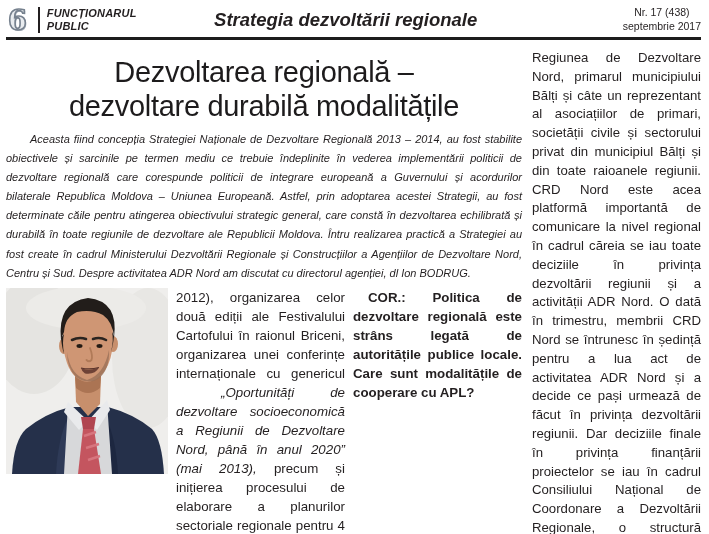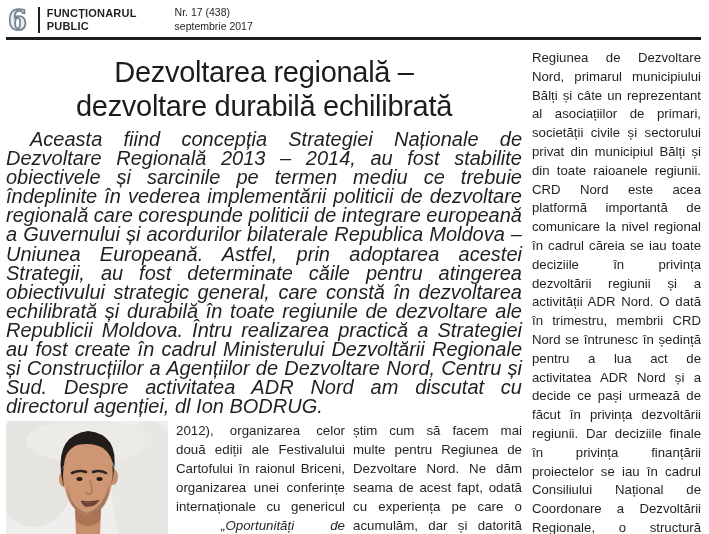--- a/index.html
+++ b/index.html
@@ -11,39 +11,39 @@
     padding:0 8px 0 6px;
   }
   
   .header { display:flex; align-items:center; height:37px; padding-top:3px; }
   .pagenum {
     font-family:"DejaVu Serif",serif; font-size:27px; font-weight:bold; line-height:1;
     color:#e9ecef; -webkit-text-stroke:1.6px #76818e;
     text-shadow:1px 1px 0 #aab3bd; margin:0 2px 0 2px;
   }
   .mast-divider { width:2px; height:26px; background:#231f20; margin:0 7px 0 9px; flex:none; }
-  .masthead { font-weight:bold; font-size:11px; line-height:1.15; letter-spacing:.2px; }
+  .masthead { font-style:italic; font-weight:bold; font-size:11px; line-height:1.15; letter-spacing:.2px; }
   .section-title { flex:1; text-align:center; font-style:italic; font-weight:bold; font-size:18.5px; padding-right:30px; }
-  .issue { text-align:left; font-size:10.5px; line-height:1.3; white-space:nowrap;margin-left:38px; }
+  .issue { text-align:center; font-size:10.5px; line-height:1.3; white-space:nowrap;margin-left:38px; }
   .header-rule { border-bottom:3px solid #1d1d1d; margin-bottom:4px; }
   
   .content { display:flex; gap:10px; }
   .main { width:516px; flex:none; }
   .sidebar {
     flex:1; min-width:0; padding-top:5px;
     font-size:13.2px; line-height:18.8px; text-align:justify;
     -webkit-hyphens:auto; hyphens:auto;
   }
   
   h1.headline {
     text-align:center; font-weight:normal; font-size:29px; line-height:34px;
     letter-spacing:-.3px; margin:11px 0 7px; color:#1d1b1c;
   }
   .lead {
-    font-style:italic; font-size:20px; line-height:19.1px; text-align:justify;
+    font-style:italic; font-size:11px; line-height:19.1px; text-align:justify;
     text-indent:24px; -webkit-hyphens:auto; hyphens:auto;
   }
   
   .bottom { display:flex; gap:8px; margin-top:5px; }
   .photo-col { width:162px; flex:none; }
   .portrait { display:block; width:162px; height:186px; }
   .textcol {
     width:169px; flex:none; font-size:13.3px; line-height:19px; text-align:justify;
     -webkit-hyphens:auto; hyphens:auto;
   }
@@ -56,33 +56,34 @@
 
 <div class="page">
 
   <div class="header">
     <div class="pagenum">6</div>
     <div class="mast-divider"></div>
     <div class="masthead">
       <div>FUNCȚIONARUL</div>
       <div>PUBLIC</div>
     </div>
+    <div class="section-title">Strategia dezvoltării regionale</div>
     <div class="issue">
       <div>Nr. 17 (438)</div>
       <div>septembrie 2017</div>
     </div>
   </div>
   <div class="header-rule"></div>
 
   <div class="content">
 
     <div class="main">
       <h1 class="headline">
         <span>Dezvoltarea regională –</span><br>
-        <span>dezvoltare durabilă echilibrată</span>
+        <span>dezvoltare durabilă modalitățile</span>
       </h1>
 
       <p class="lead">Aceasta fiind concepția Strategiei Naționale de Dezvoltare Regională 2013 – 2014, au fost stabilite obiectivele și sarcinile pe termen mediu ce trebuie îndeplinite în vederea implementării politicii de dezvoltare regională care corespunde politicii de integrare europeană a Guvernului și acordurilor bilaterale Republica Moldova – Uniunea Europeană.  Astfel, prin adoptarea acestei Strategii, au fost determinate  căile pentru atingerea obiectivului  strategic general, care constă în dezvoltarea echilibrată și durabilă în toate regiunile de dezvoltare ale Republicii Moldova.  Întru realizarea practică a Strategiei au fost create în cadrul Ministerului Dezvoltării Regionale  și Construcțiilor a Agențiilor de Dezvoltare Nord, Centru și Sud. Despre activitatea ADR Nord am discutat cu directorul agenției, dl Ion BODRUG.</p>
 
       <div class="bottom">
 
         <div class="photo-col">
           <svg class="portrait" viewBox="0 0 162 186" xmlns="http://www.w3.org/2000/svg" role="img">
             <rect width="162" height="186" fill="#efeeec"></rect>
             <ellipse cx="28" cy="48" rx="42" ry="58" fill="#e5e4e1"></ellipse>
@@ -127,21 +128,20 @@
             <path d="M75,80 Q84,82 93,79.5" stroke="#5a332a" stroke-width="1.2" fill="none"></path>
           </svg>
 
         </div>
 
         <div class="textcol">
           <p><span>2012), organizarea celor două ediții ale Festivalului Cartofului în raionul Briceni, organizarea unei conferințe internaționale cu genericul </span><i>„Oportunități de dezvoltare socioeconomică a Regiunii de Dezvoltare Nord, până în anul 2020” (mai 2013),</i><span> precum și inițierea procesului de elaborare a planurilor sectoriale regionale pentru 4 sectoare de intervenție în Regiunea de Dezvoltare Nord. Totodată, pentru a promova și a susține actorii regionali în procesul de</span></p>
         </div>
 
         <div class="textcol">
-          <p>știm cum să facem mai multe pentru Regiunea de Dezvoltare Nord. Ne dăm seama de acest fapt, odată cu experiența pe care o acumulăm, dar și datorită vizitelor de studiu în mai multe state europene.</p>
           <p class="q indent">COR.: Politica de dezvoltare regională este strâns legată de autoritățile publice locale. Care sunt modalitățile de cooperare cu  APL?</p>
 
         </div>
 
       </div>
     </div>
 
     <div class="sidebar">
       <p>Regiunea de Dezvoltare Nord, primarul municipiului Bălți și câte un reprezentant al asociațiilor de primari, societății civile și sectorului privat din municipiul Bălți și din toate raioanele regiunii. CRD Nord este acea platformă importantă de comunicare la nivel regional în cadrul căreia se iau toate deciziile în privința dezvoltării regiunii și a activității ADR Nord. O dată în trimestru, membrii CRD Nord se întrunesc în ședință pentru a lua act de activitatea ADR Nord și a decide ce pași urmează de făcut în privința dezvoltării regiunii. Dar deciziile finale în privința finanțării proiectelor se iau în cadrul Consiliului Național de Coordonare a Dezvoltării Regionale, o structură interministerială, președintele căreia este ministrul economiei.</p>
 

